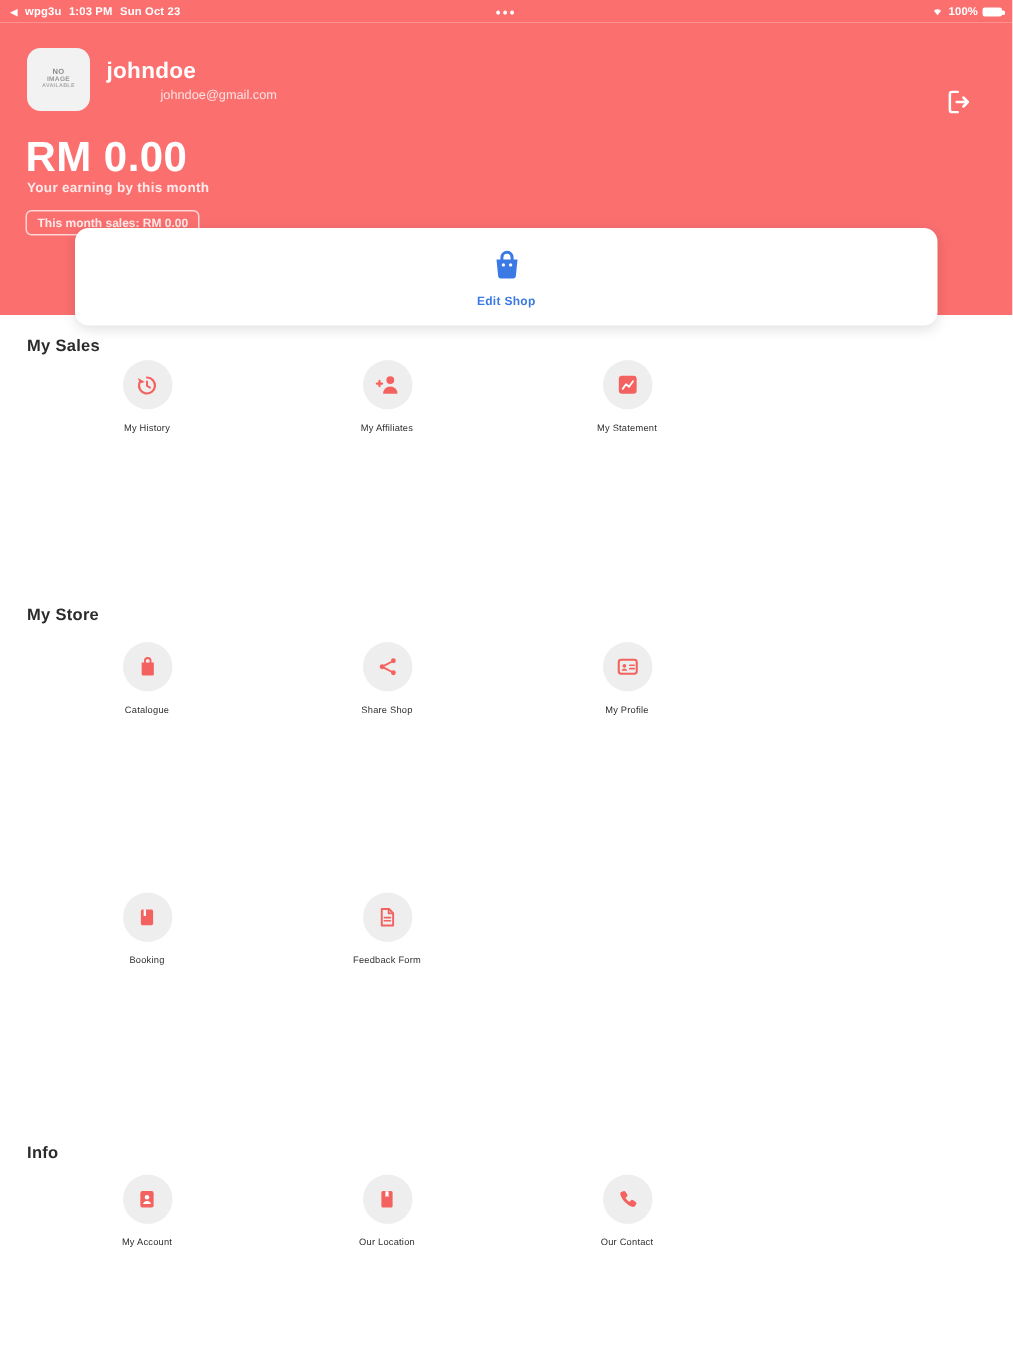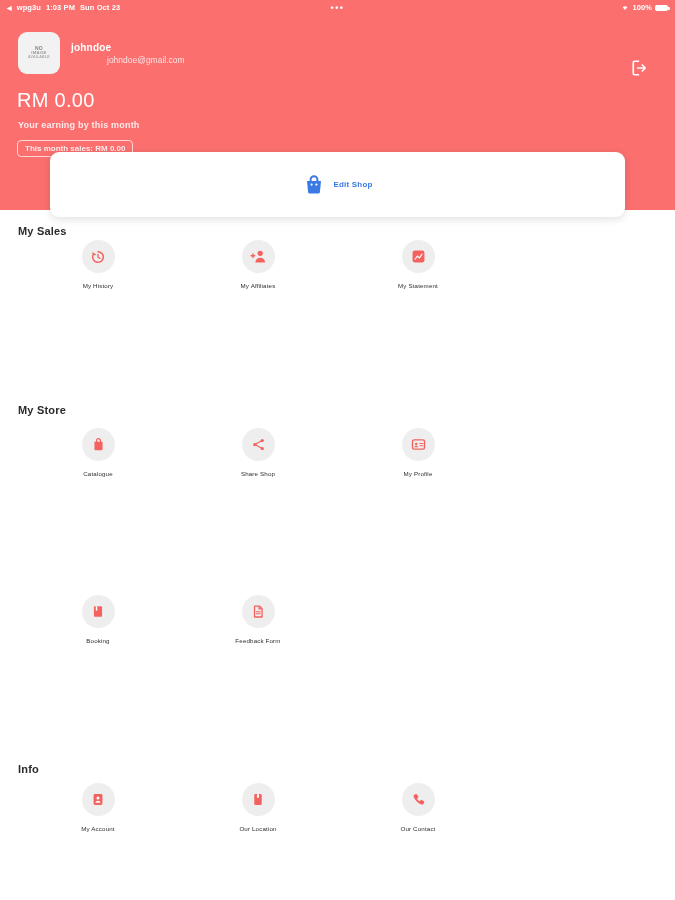--- a/index.html
+++ b/index.html
@@ -48,52 +48,52 @@
   }
   .avatar{
     width:42px; height:42px; border-radius:9px;
     background:#f2f2f2;
     display:flex; flex-direction:column; align-items:center; justify-content:center;
     overflow:hidden; color:#8a8a8a; line-height:1.05;
   }
   .avatar span{ font-size:5px; font-weight:bold; letter-spacing:.2px; }
   .avatar .ln2{ font-size:4.4px; opacity:.85; }
   .avatar .ln3{ font-size:3.6px; opacity:.7; }
-  .pname{ color:#ffffff; font-size:10px; font-weight:bold; letter-spacing:.2px; }
+  .pname{ color:#ffffff; font-size:15px; font-weight:bold; letter-spacing:.2px; }
   .pmail{ color:#ffe3e3; font-size:8.5px; margin-top:2px;padding-left:36px; }
 
   .logout{
     position:absolute; top:44px; right:26px;
     width:18px; height:18px; cursor:pointer;
   }
 
   .amount{
     position:absolute; top:74px; left:17px;
-    color:#ffffff; font-size:20px; font-weight:normal; letter-spacing:.3px;
+    color:#ffffff; font-size:28px; font-weight:bold; letter-spacing:.3px;
   }
   .earn-sub{
     position:absolute; top:105px; left:18px;
     color:#ffe9e9; font-size:9px; font-weight:bold; letter-spacing:.2px;
   }
   .sales-pill{
     position:absolute; top:125px; left:17px;
     border:1px solid #ffd6d6; border-radius:4px;
     padding:3px 7px; color:#ffeaea; font-size:8px; font-weight:bold;
     background:transparent;
   }
 
   
   .action-card{
     position:absolute; top:152px; left:50px; width:575px; height:65px;
     background:#ffffff; border-radius:9px;
     box-shadow:0 2px 9px rgba(0,0,0,.13);
     display:flex; align-items:center;
   }
   .act{
-    flex:1; display:flex; flex-direction:row;
+    flex:1; display:flex; flex-direction:column;
     align-items:center; justify-content:center; gap:7px; cursor:pointer;
   }
   .act-label{ font-size:8px; font-weight:bold; letter-spacing:.2px; }
 
   
   .section-title{
     position:absolute; left:18px;
     font-size:11px; font-weight:bold; color:#2b2b2b; letter-spacing:.2px;
   }
   .grid{

